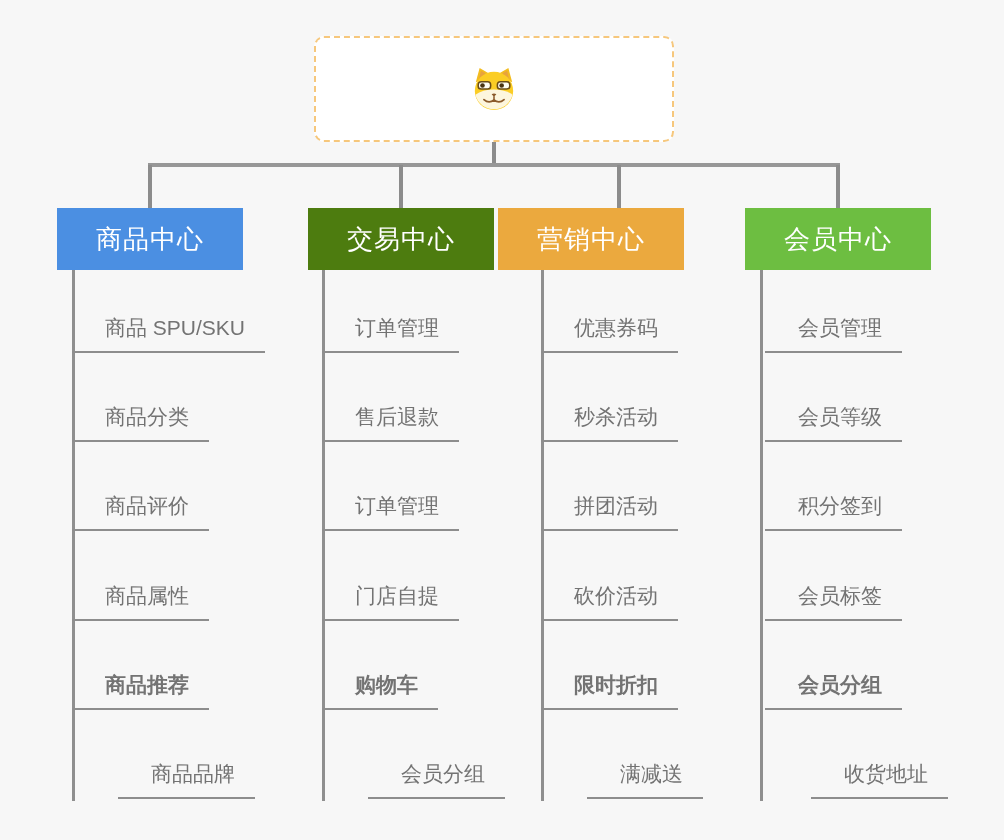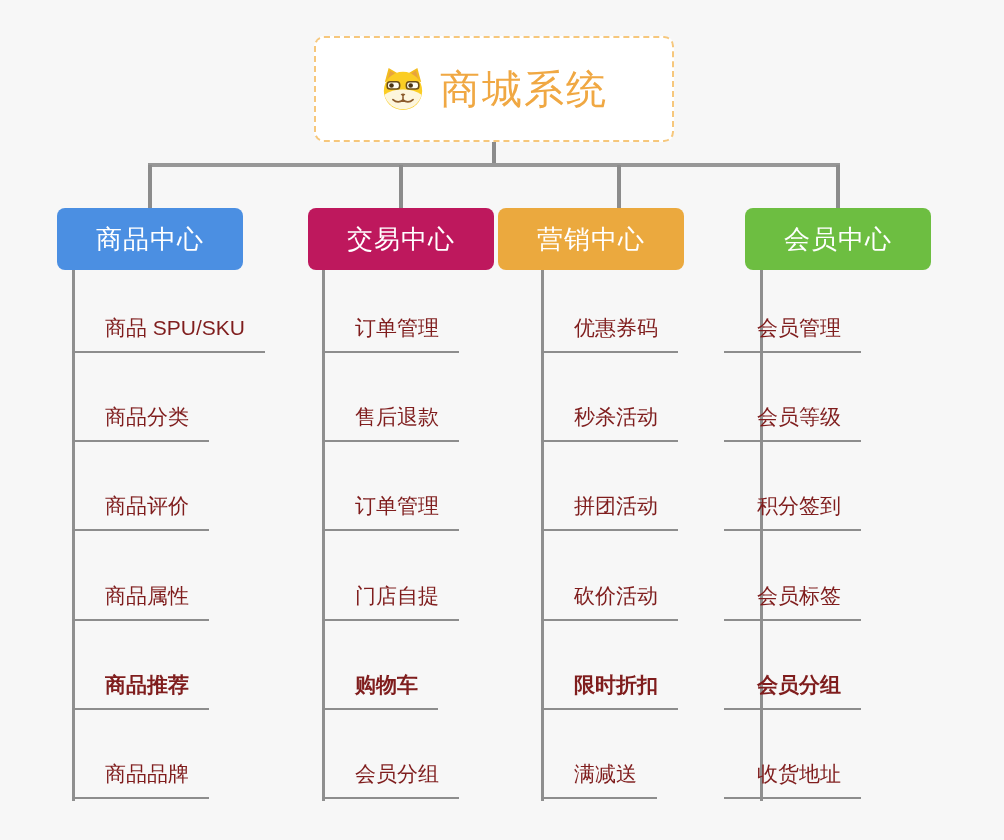--- a/index.html
+++ b/index.html
@@ -51,55 +51,55 @@
     color: #f0a843;
     letter-spacing: 2px;
     white-space: nowrap;
   }
 
   
   .branch-node {
     position: absolute;
     top: 208px;
     width: 186px; height: 62px;
-    border-radius: 8px;
+    border-radius: 0;
     color: #ffffff;
     font-size: 26px;
     display: flex;
     align-items: center;
     justify-content: center;
     letter-spacing: 1px;
     cursor: pointer;
   }
   .bn-0 { left: 57px;  }
   .bn-1 { left: 308px; }
   .bn-2 { left: 498px; }
   .bn-3 { left: 745px; }
 
   
   .leaf {
     position: absolute;
     font-size: 21px;
     line-height: 28px;
-    color: #7f1d1d;
+    color: #737373;
     padding: 0 20px 9px 33px;
     border-bottom: 2px solid #8d8d8d;
     white-space: nowrap;
     cursor: pointer;
   }
   .col-0 .leaf { left: 72px; }
   .col-1 .leaf { left: 322px; }
   .col-2 .leaf { left: 541px; }
-  .col-3 .leaf { left: 724px; }
+  .col-3 .leaf { left: 765px; }
   .r0 { top: 314px; }
   .r1 { top: 403px; }
   .r2 { top: 492px; }
   .r3 { top: 582px; }
   .r4 { top: 671px; font-weight: bold; }
-  .r5 { top: 760px; }
+  .r5 { top: 760px; margin-left: 46px; }
 </style>
 </head>
 <body>
 
 <div class="canvas">
 
   <div class="line root-drop"></div>
   <div class="line h-bar"></div>
   <div class="line stub stub-0"></div>
   <div class="line stub stub-1"></div>
@@ -121,37 +121,36 @@
         <path d="M4.6 30 A20 20 0 0 0 43.4 30 Q36 24.5 24 24.5 Q12 24.5 4.6 30 Z" fill="#fdf6dd"></path>
         <rect x="7.5" y="16.5" width="13" height="7.5" rx="3.2" fill="#fffef5" stroke="#6b4d17" stroke-width="1.6"></rect>
         <rect x="27.5" y="16.5" width="13" height="7.5" rx="3.2" fill="#fffef5" stroke="#6b4d17" stroke-width="1.6"></rect>
         <circle cx="12" cy="20.3" r="2.4" fill="#4a3413"></circle>
         <circle cx="32" cy="20.3" r="2.4" fill="#4a3413"></circle>
         <path d="M21.5 29.5 Q24 28 26.5 29.5 L24 32 Z" fill="#8b5a2b"></path>
         <path d="M13.5 35 Q18.5 39.5 24 35.5 Q29.5 39.5 34.5 35" fill="none" stroke="#8b5a2b" stroke-width="1.8" stroke-linecap="round"></path>
         <path d="M24 32 L24 35.5" stroke="#8b5a2b" stroke-width="1.6" stroke-linecap="round"></path>
       </svg>
     </span>
-    <span class="root-label">商城系统</span>
   </div>
 
   <div class="col-0">
     <div class="branch-node bn-0" style="background-color: rgb(75, 143, 226);">
       <span>商品中心</span>
     </div>
     <div class="leaf r0">商品 SPU/SKU</div>
     <div class="leaf r1">商品分类</div>
     <div class="leaf r2">商品评价</div>
     <div class="leaf r3">商品属性</div>
     <div class="leaf r4">商品推荐</div>
     <div class="leaf r5">商品品牌</div>
   </div>
 
   <div class="col-1">
-    <div class="branch-node bn-1" style="background-color: #be185d;">
+    <div class="branch-node bn-1" style="background-color: #4d7c0f;">
       <span>交易中心</span>
     </div>
     <div class="leaf r0">订单管理</div>
     <div class="leaf r1">售后退款</div>
     <div class="leaf r2">订单管理</div>
     <div class="leaf r3">门店自提</div>
     <div class="leaf r4">购物车</div>
     <div class="leaf r5">会员分组</div>
   </div>
 

